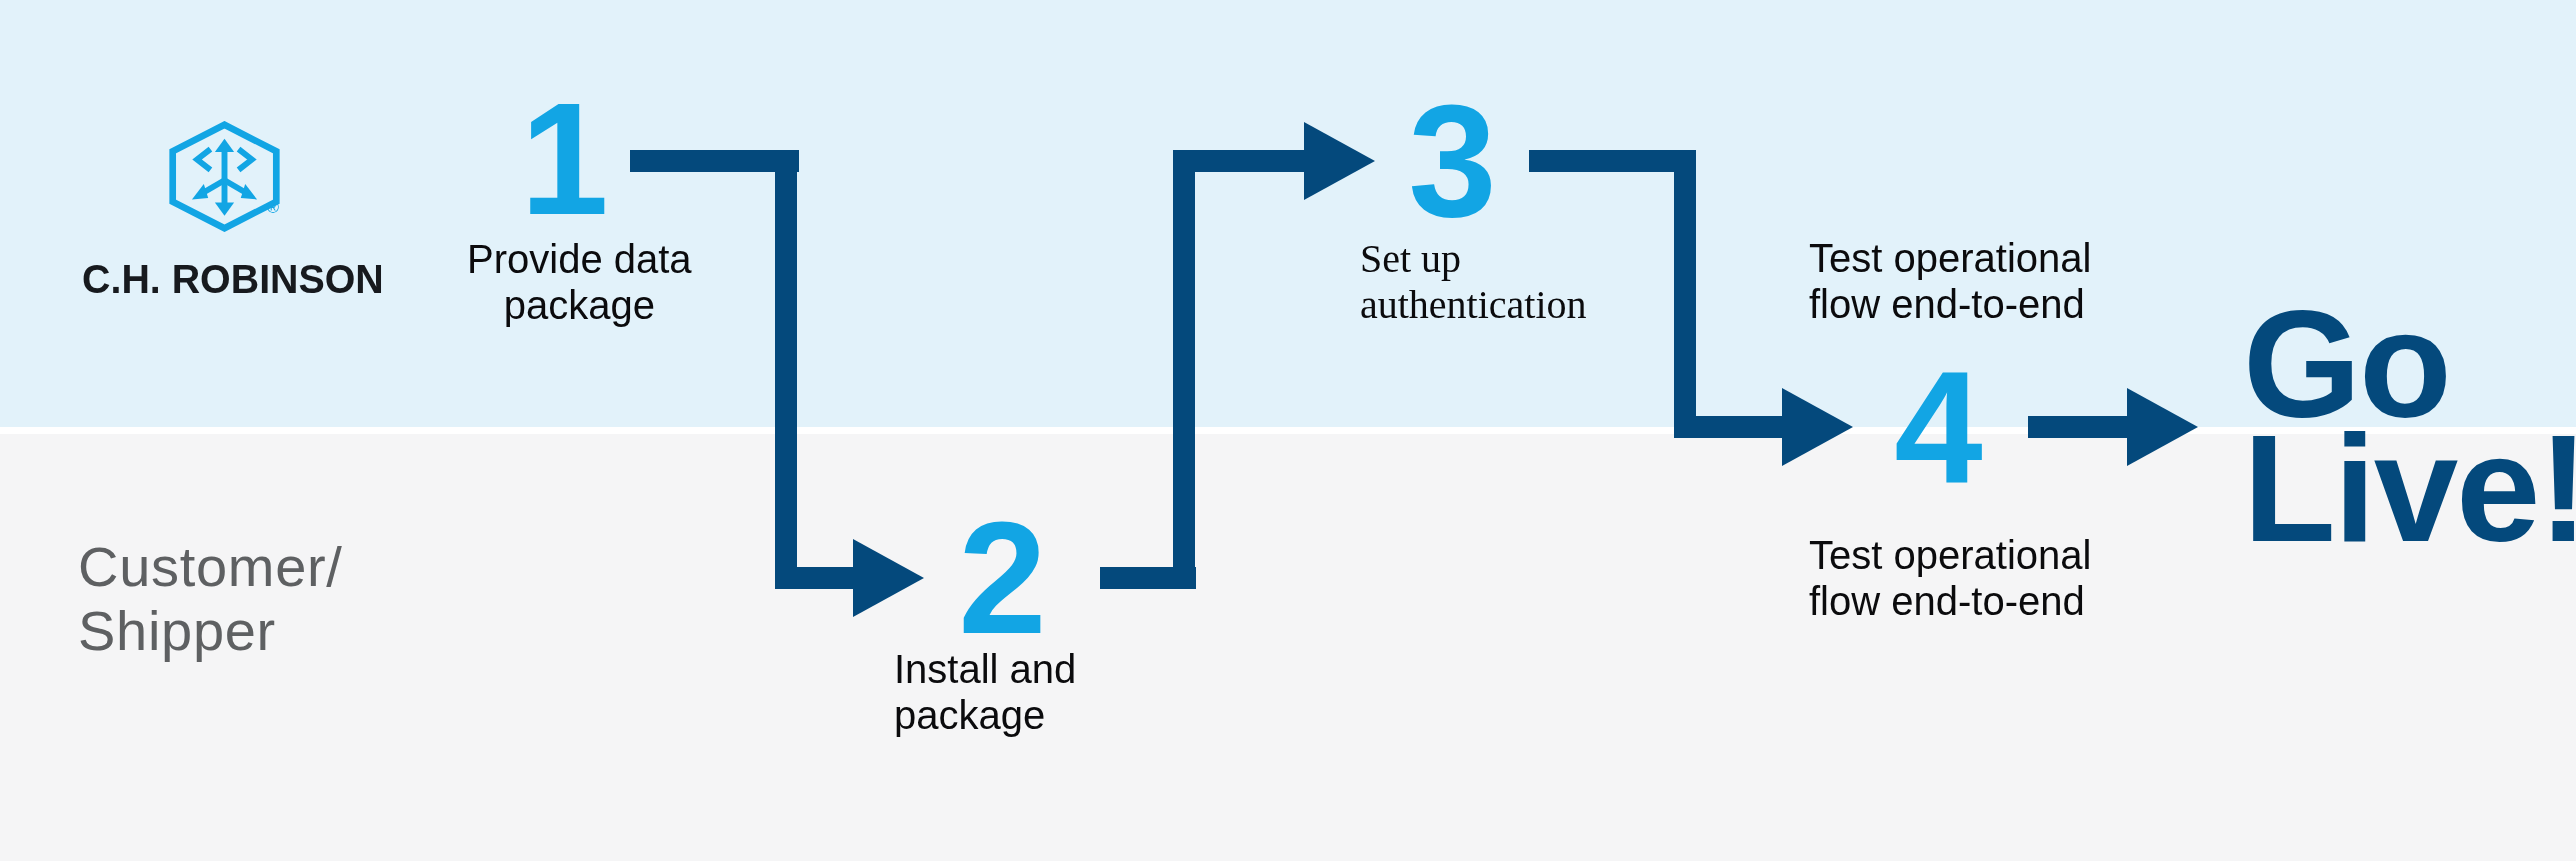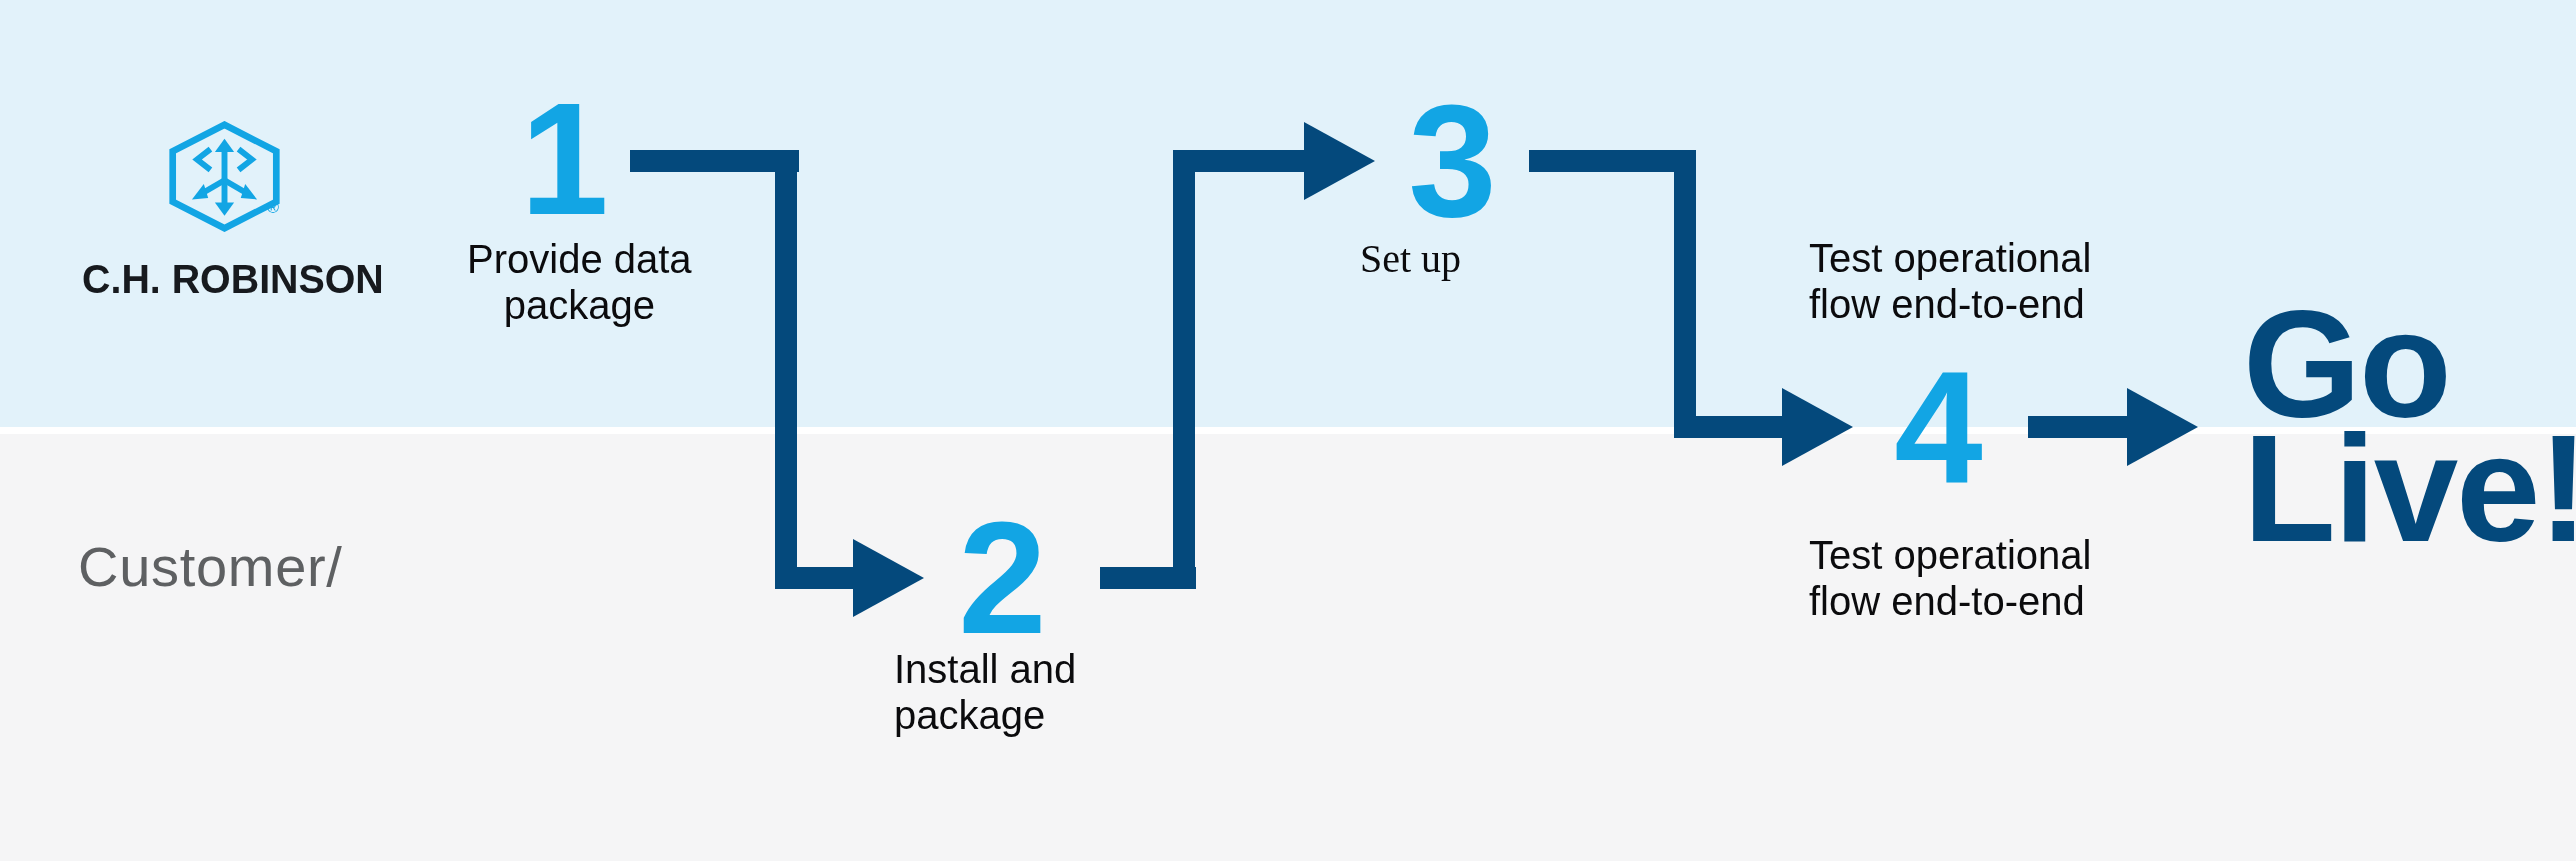--- a/index.html
+++ b/index.html
@@ -97,37 +97,39 @@
       <polygon points="119,106 103,85 97,104" fill="currentColor" stroke="none"></polygon>
       <polyline points="56,38 38,52 56,66" stroke-width="8"></polyline>
       <polyline points="94,38 112,52 94,66" stroke-width="8"></polyline>
     </svg>
   </div>
   <div class="regmark">®</div>
   <div class="wordmark">C.H. ROBINSON</div>
 
   <div class="lane-label">
     <div>Customer/</div>
+    <div>Shipper</div>
   </div>
 
   <div class="num num-1">1</div>
   <div class="num num-2">2</div>
   <div class="num num-3">3</div>
   <div class="num num-4">4</div>
 
   <div class="label label-1">
     <div>Provide data</div>
     <div>package</div>
   </div>
   <div class="label label-2">
     <div>Install and</div>
     <div>package</div>
   </div>
   <div class="label label-3">
     <div>Set up</div>
+    <div>authentication</div>
   </div>
   <div class="label label-4a">
     <div>Test operational</div>
     <div>flow end-to-end</div>
   </div>
   <div class="label label-4b">
     <div>Test operational</div>
     <div>flow end-to-end</div>
   </div>
 

